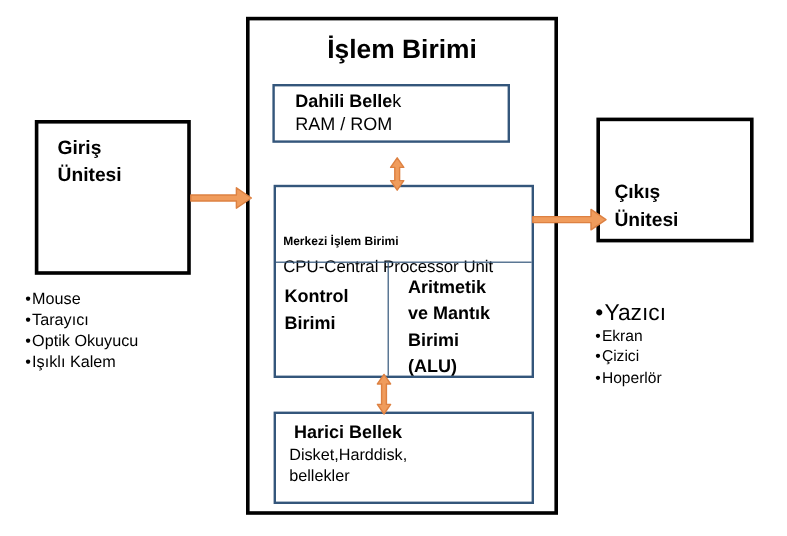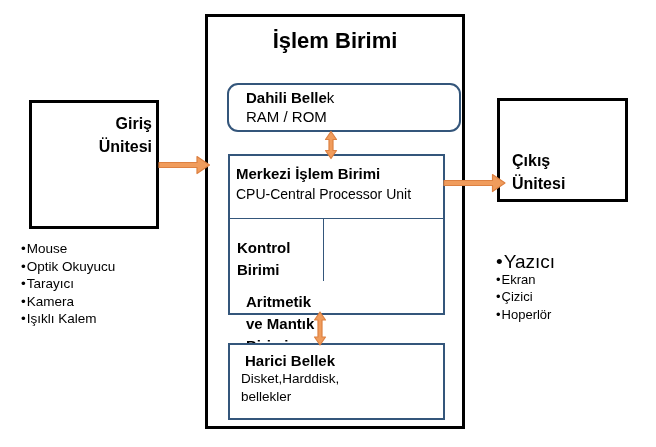--- a/index.html
+++ b/index.html
@@ -9,47 +9,46 @@
     font-family: "Liberation Sans", sans-serif;
     color: #000000;
     position: relative;
     overflow: hidden;
   }
   .abs { position: absolute; box-sizing: border-box; }
 
   
   .black-box { border: 3px solid var(--black-border); background: #ffffff; }
 
-  .giris-box  { left: 29px;  top: 100px; width: 130px; height: 129px; padding: 9px 4px 0 16px; text-align: right; }
+  .giris-box  { left: 29px;  top: 100px; width: 130px; height: 129px; padding: 9px 4px 0 16px; }
   .cikis-box  { left: 497px; top: 98px;  width: 131px; height: 104px; padding: 48px 4px 0 12px; }
   .unit-title { font-size: 16px; font-weight: bold; line-height: 23px; white-space: nowrap; }
 
   .islem-box  { left: 205px; top: 14px; width: 260px; height: 415px; }
   .islem-title {
     position: absolute; top: 11px; left: 0; width: 100%;
     text-align: center; font-size: 22px; font-weight: bold;
   }
 
   
   .blue-box { border: 2.5px solid var(--blue-border); background: #ffffff; }
 
-  .dahili-box { left: 227px; top: 83px; width: 234px; height: 49px; padding: 3px 4px 0 17px; border-radius: 11px; }
+  .dahili-box { left: 227px; top: 70px; width: 198px; height: 49px; padding: 3px 4px 0 17px; }
   .dahili-title { font-size: 15px; line-height: 19px; }
   .dahili-title .bold-part { font-weight: bold; }
   .dahili-sub { font-size: 15px; line-height: 19px; }
 
   .merkezi-box { left: 228px; top: 154px; width: 217px; height: 161px; }
   .cpu-header { position: absolute; left: 0; right: 0; top: 0; height: 62px; padding: 8px 2px 0 6px; box-sizing: border-box; }
-  .cpu-title { font-size: 15px; font-weight: bold; line-height: 20px; white-space: nowrap; }
+  .cpu-title { font-size: 10px; font-weight: bold; line-height: 20px; white-space: nowrap; margin-top: 28px; }
   .cpu-sub   { font-size: 14px; line-height: 20px; white-space: nowrap; }
   .cpu-row {
     position: absolute; left: 0; right: 0; top: 62px; bottom: 0;
     border-top: 1.5px solid var(--blue-border);
     display: flex;
-    flex-direction: column;
   }
   .kontrol-cell { width: 94px; border-right: 1.5px solid var(--blue-border); box-sizing: border-box; padding: 18px 0 0 7px; }
   .alu-cell { flex: 1; padding: 10px 0 0 16px; box-sizing: border-box; }
   .cell-line { font-size: 15px; font-weight: bold; line-height: 22px; white-space: nowrap; }
 
   .harici-box { left: 228px; top: 343px; width: 217px; height: 77px; padding: 6px 6px 0 11px; overflow: visible; }
   .harici-title { font-size: 15px; font-weight: bold; line-height: 19px; margin-left: 4px; }
   .harici-line { font-size: 13.5px; line-height: 17.5px; white-space: nowrap; }
 
   
@@ -69,23 +68,22 @@
 
 <div class="abs black-box giris-box">
   <div class="unit-title">
       <div>Giriş</div>
       <div>Ünitesi</div>
     </div>
 </div>
 
 <div class="abs device-list input-list">
     <div class="device-item"><span class="bullet">•</span><span>Mouse</span></div>
+    <div class="device-item"><span class="bullet">•</span><span>Tarayıcı</span></div>
     <div class="device-item"><span class="bullet">•</span><span>Optik Okuyucu</span></div>
-    <div class="device-item"><span class="bullet">•</span><span>Tarayıcı</span></div>
-    <div class="device-item"><span class="bullet">•</span><span>Kamera</span></div>
     <div class="device-item"><span class="bullet">•</span><span>Işıklı Kalem</span></div>
   </div>
 
 <div class="abs black-box islem-box">
   <div class="islem-title">İşlem Birimi</div>
 </div>
 
 <div class="abs blue-box dahili-box">
   <div class="dahili-title"><span class="bold-part">Dahili Belle</span><span>k</span></div>
   <div class="dahili-sub">RAM / ROM</div>

